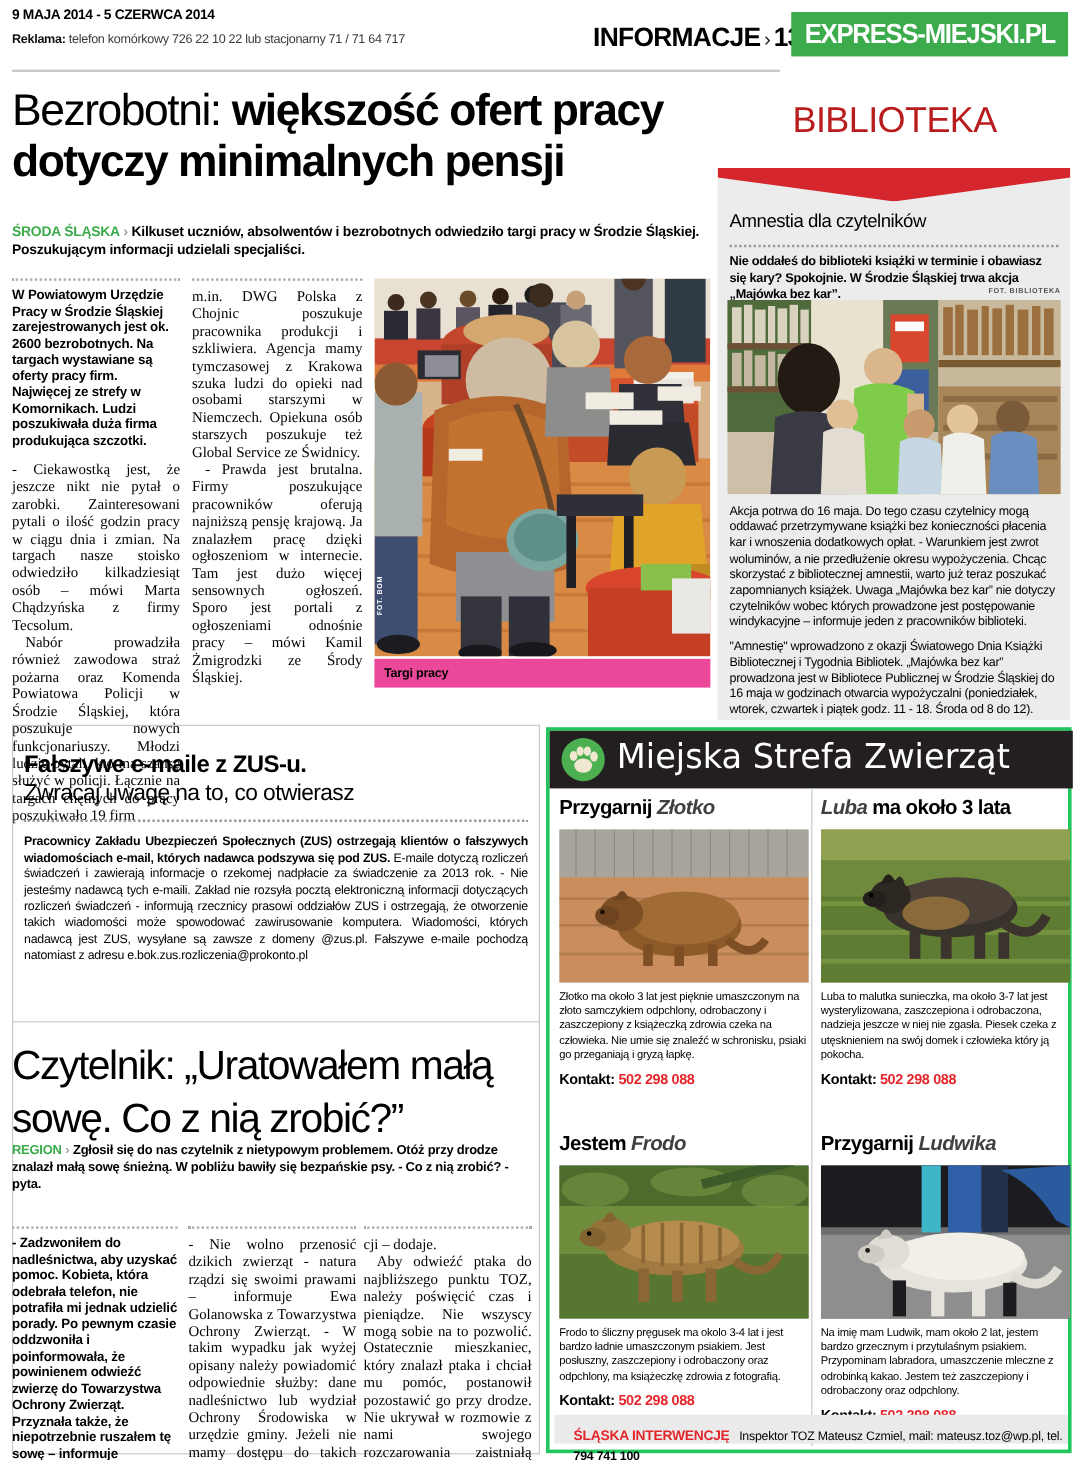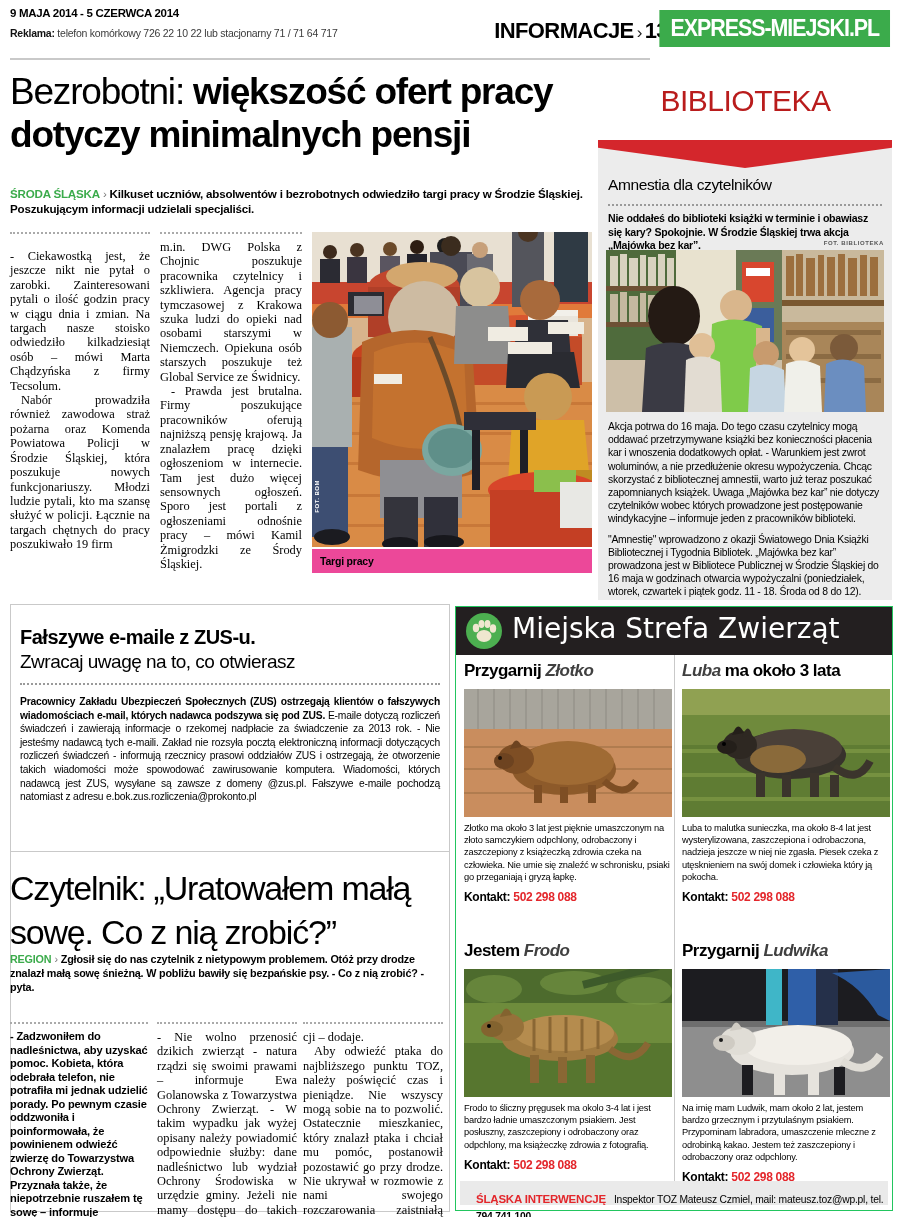--- a/index.html
+++ b/index.html
@@ -83,21 +83,21 @@
   
   .czy-head{position:absolute;left:10px;top:866px;width:430px;}
   .czy-head h2{margin:0;font-size:34px;line-height:44px;letter-spacing:-1.2px;font-weight:normal;}
   .czy-sub{position:absolute;left:10px;top:952px;width:432px;font-size:10.8px;line-height:14px;font-weight:bold;letter-spacing:-0.2px;}
   #ccol1{left:10px;top:1022px;width:138px;}
   #ccol2{left:157px;top:1022px;width:140px;}
   #ccol3{left:303px;top:1022px;width:140px;}
   #ccol1 .dotrule,#ccol2 .dotrule,#ccol3 .dotrule{margin-bottom:6px;}
 
   
-  .pet-wrap{position:absolute;left:455px;top:606px;width:438px;height:605px;border:1px solid #22c55e;background:#fff;box-sizing:border-box;}
+  .pet-wrap{position:absolute;left:455px;top:606px;width:438px;height:605px;border:3px solid #22c55e;background:#fff;box-sizing:border-box;}
   .pet-head{position:absolute;left:0;top:0;width:436px;height:48px;background:#231f20;}
   .paw-circle{position:absolute;left:10px;top:6px;width:36px;height:36px;border-radius:50%;background:#4caf50;}
   .paw-svg{position:absolute;left:10px;top:6px;width:36px;height:36px;}
   .pet-title{position:absolute;left:56px;top:5px;font-size:28px;color:#fff;letter-spacing:0px;
       font-family:"DejaVu Sans",sans-serif;font-weight:normal;white-space:nowrap;transform:scaleY(1.02);}
   .pet-grid{position:absolute;left:0;top:48px;width:436px;}
   .pet-card{position:absolute;width:208px;}
   .pc1{left:8px;top:0;} .pc2{left:226px;top:0;}
   .pc3{left:8px;top:280px;} .pc4{left:226px;top:280px;}
   .pet-name{font-size:17px;font-weight:bold;letter-spacing:-0.5px;margin:6px 0 8px 0;}
@@ -131,31 +131,32 @@
 
   <div class="lead-head">
     <h1><span>Bezrobotni: </span><b>większość ofert pracy</b><br><b>dotyczy minimalnych pensji</b></h1>
   </div>
   <div class="lead-sub">
     <span class="tag-green">ŚRODA ŚLĄSKA</span><span class="tag-chev">›</span><span>Kilkuset uczniów, absolwentów i bezrobotnych odwiedziło targi pracy w Środzie Śląskiej. Poszukującym informacji udzielali specjaliści.</span>
   </div>
 
   <div class="col" id="col1">
     <div class="dotrule"></div>
+    <p class="boldintro">W Powiatowym Urzędzie Pracy w Środzie Śląskiej zarejestrowanych jest ok. 2600 bezrobotnych. Na targach wystawiane są oferty pracy firm. Najwięcej ze strefy w Komornikach. Ludzi poszukiwała duża firma produkująca szczotki.</p>
     <div style="height:9px"></div>
     <div class="col serif" style="position:static;width:100%;">
       <p>- Ciekawostką jest, że jeszcze nikt nie pytał o zarobki. Zainteresowani pytali o ilość godzin pracy w ciągu dnia i zmian. Na targach nasze stoisko odwiedziło kilkadziesiąt osób – mówi Marta Chądzyńska z firmy Tecsolum.</p>
       <p style="text-indent:11px">Nabór prowadziła również zawodowa straż pożarna oraz Komenda Powiatowa Policji w Środzie Śląskiej, która poszukuje nowych funkcjonariuszy. Młodzi ludzie pytali, kto ma szansę służyć w policji. Łącznie na targach chętnych do pracy poszukiwało 19 firm</p>
     </div>
   </div>
 
   <div class="col" id="col2">
     <div class="dotrule"></div>
     <div class="col serif" style="position:static;width:100%;">
-      <p>m.in. DWG Polska z Chojnic poszukuje pracownika czytelnicy i szkliwiera. Agencja pracy tymczasowej z Krakowa szuka ludzi do opieki nad osobami starszymi w Niemczech. Opiekuna osób starszych poszukuje też Global Service ze Świdnicy.</p>
+      <p>m.in. DWG Polska z Chojnic poszukuje pracownika produkcji i szkliwiera. Agencja mamy tymczasowej z Krakowa szuka ludzi do opieki nad osobami starszymi w Niemczech. Opiekuna osób starszych poszukuje też Global Service ze Świdnicy.</p>
       <p style="text-indent:11px">- Prawda jest brutalna. Firmy poszukujące pracowników oferują najniższą pensję krajową. Ja znalazłem pracę dzięki ogłoszeniom w internecie. Tam jest dużo więcej sensownych ogłoszeń. Sporo jest portali z ogłoszeniami odnośnie pracy – mówi Kamil Żmigrodzki ze Środy Śląskiej.</p>
     </div>
   </div>
 
   <div class="photo-main">
     <svg viewBox="0 0 280 315" preserveAspectRatio="none" style="width:100%;height:100%;display:block">
       <rect width="280" height="315" fill="#d8b48c"></rect>
       <rect width="280" height="60" fill="#e8e0d2"></rect>
       <rect y="50" width="280" height="22" fill="#c8452f"></rect>
       <rect y="72" width="280" height="14" fill="#e07a3a"></rect>
@@ -468,21 +469,21 @@
             <path d="M62 44 Q56 30 50 46 Z" fill="#241f1a"></path>
             <path d="M70 46 Q66 32 60 48 Z" fill="#2e2822"></path>
             <ellipse cx="96" cy="70" rx="28" ry="14" fill="#8a6a3a"></ellipse>
             <path d="M152 78 Q176 96 188 72" stroke="#3b342c" stroke-width="8" fill="none"></path>
             <rect x="74" y="84" width="9" height="24" fill="#3b342c"></rect>
             <rect x="100" y="86" width="9" height="22" fill="#3b342c"></rect>
             <rect x="128" y="84" width="9" height="24" fill="#3b342c"></rect>
             <rect x="148" y="86" width="9" height="22" fill="#3b342c"></rect>
           </svg>
         </div>
-        <div class="pet-desc">Luba to malutka sunieczka, ma około 8-4 lat jest wysterylizowana, zaszczepiona i odrobaczona, nadzieja jeszcze w niej nie zgasła.  Piesek czeka z utęsknieniem na swój domek i człowieka który ją pokocha.</div>
+        <div class="pet-desc">Luba to malutka sunieczka, ma około 3-7 lat jest wysterylizowana, zaszczepiona i odrobaczona, nadzieja jeszcze w niej nie zgasła.  Piesek czeka z utęsknieniem na swój domek i człowieka który ją pokocha.</div>
         <div class="pet-contact"><span>Kontakt:</span> <span class="num">502 298 088</span></div>
       </div>
 
       <div class="pet-card pc3">
         <div class="pet-name"><span>Jestem </span><span class="g">Frodo</span><span></span></div>
         <div class="pet-photo">
           <svg viewBox="0 0 208 128" preserveAspectRatio="none" style="width:100%;height:100%;display:block">
             <rect width="208" height="128" fill="#5c7a34"></rect>
             <rect y="0" width="208" height="34" fill="#4d6b2d"></rect>
             <rect y="34" width="208" height="40" fill="#6e8c3c"></rect>

